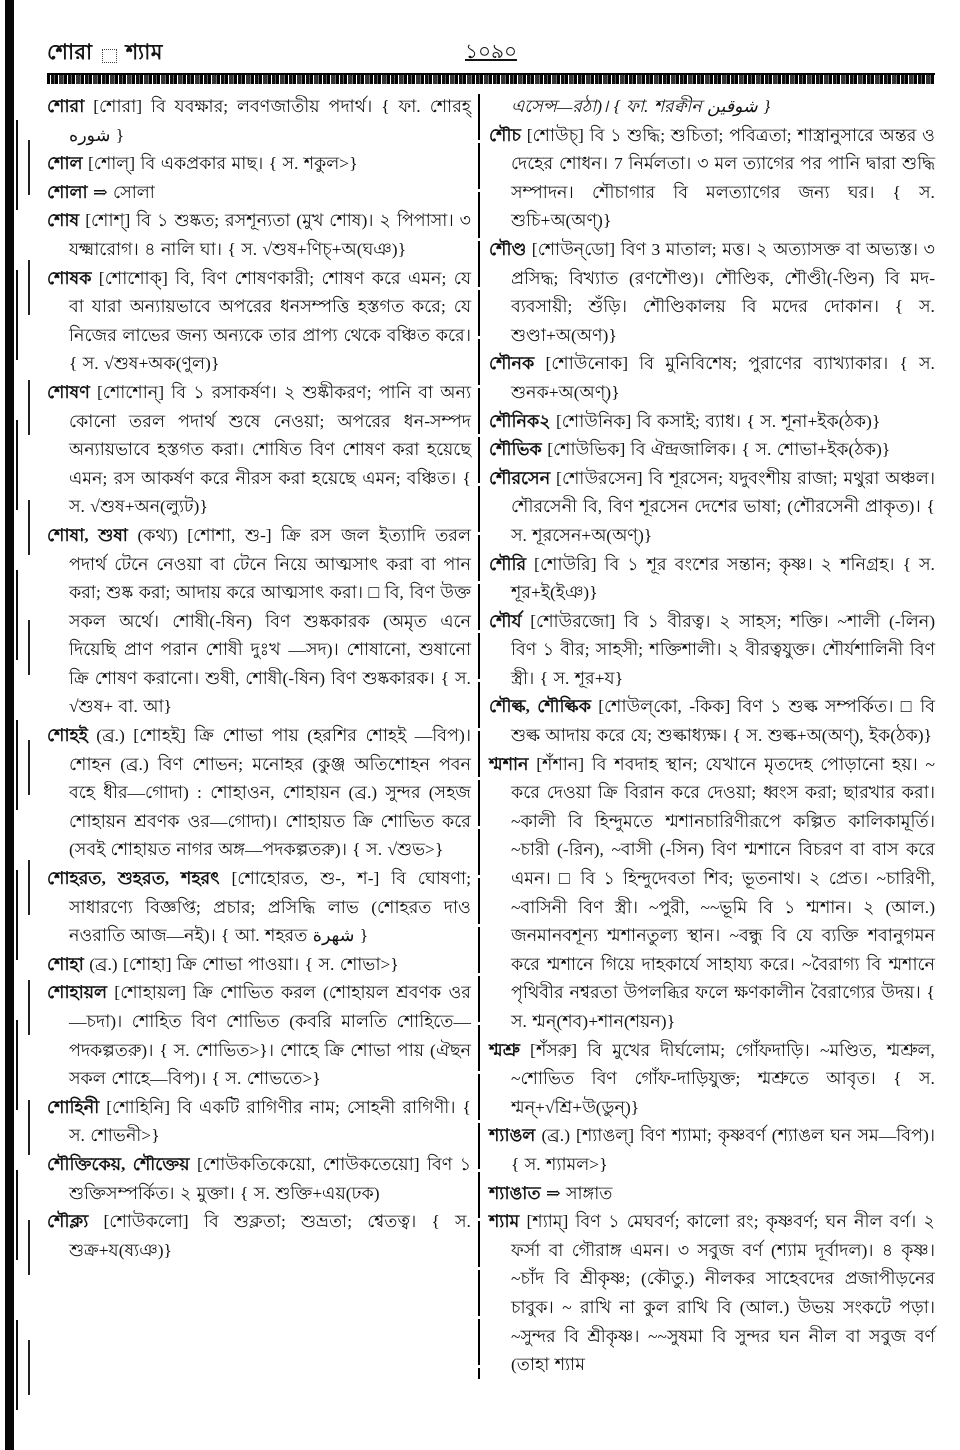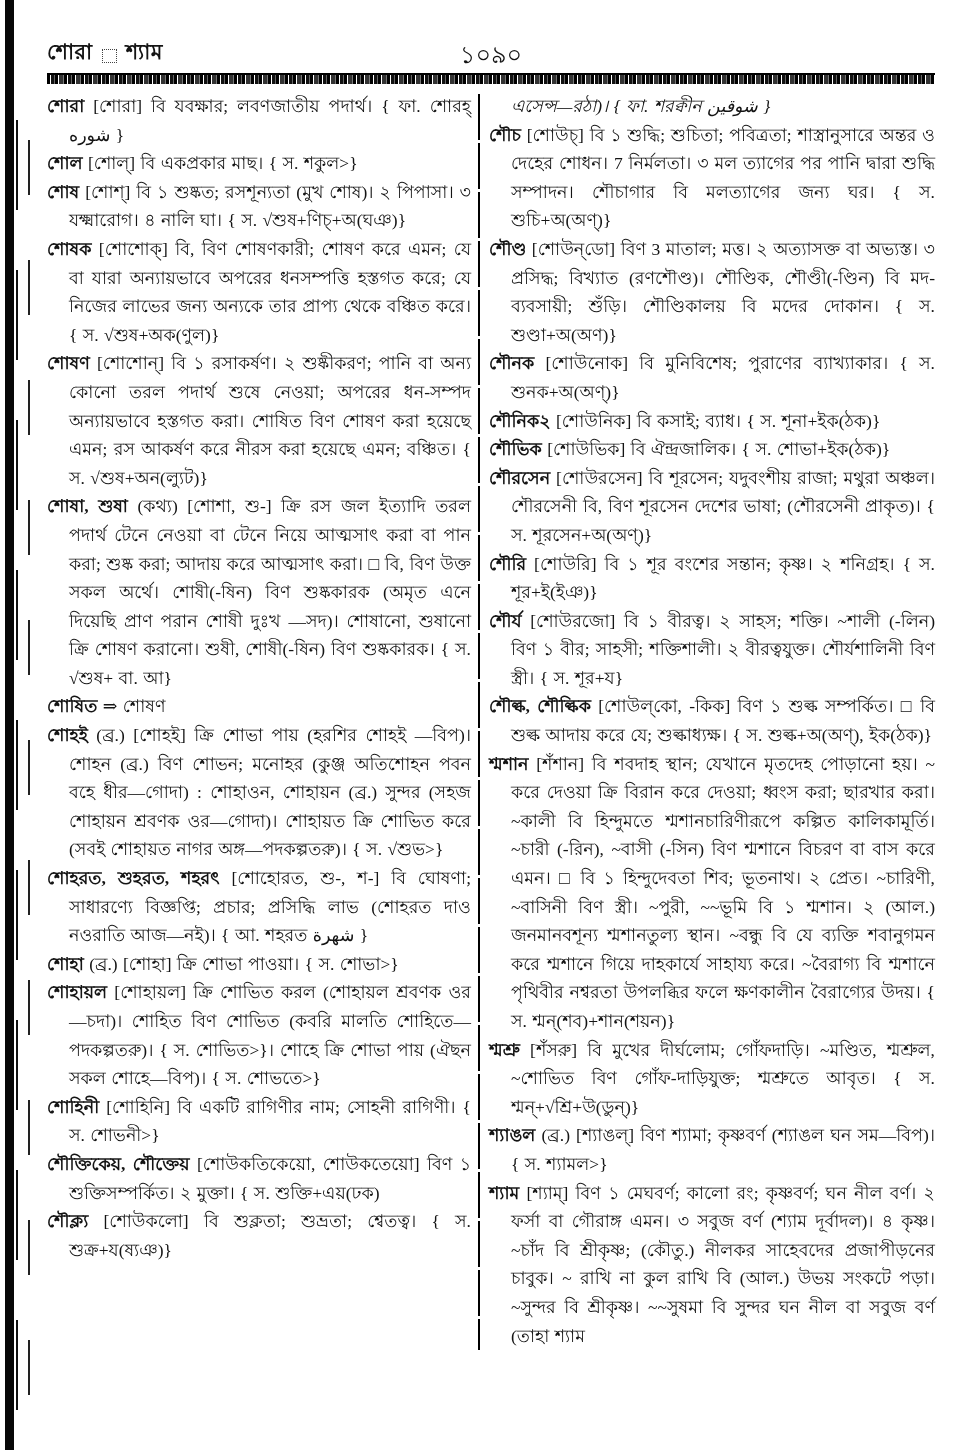--- a/index.html
+++ b/index.html
@@ -14,21 +14,21 @@
     background:repeating-linear-gradient(180deg,#111 0 90px,transparent 90px 150px);}
   .binding-line{position:absolute;left:28px;top:140px;width:2px;height:1290px;
     background:repeating-linear-gradient(180deg,#222 0 55px,transparent 55px 120px);}
 
   .content{position:absolute;left:47px;top:36px;width:888px;}
 
   .header{position:relative;height:34px;}
   .header-left{position:absolute;left:0;top:0;display:flex;align-items:center;
     font-weight:bold;font-size:21px;letter-spacing:.5px;}
   .box-icon{width:13px;height:12px;border:1px dotted #444;display:inline-block;margin:4px 9px 0 9px;}
-  .page-number{position:absolute;left:0;right:0;top:0;text-align:center;font-size:24px;}
+  .page-number{position:absolute;left:0;right:0;top:0;text-align:center;font-size:20px;text-decoration:underline;}
 
   .ornate-rule{height:9px;margin:3px 0 8px 0;border-top:2px solid #000;
     background:repeating-linear-gradient(90deg,#000 0 3px,#fff 3px 4px,#111 4px 7px,#666 7px 8px,#000 8px 11px,#fff 11px 12px,#333 12px 16px,#777 16px 17px);}
 
   .columns{display:flex;align-items:stretch;}
   .col{font-size:17.5px;line-height:28.6px;}
   .col-left{width:424px;}
   .col-right{flex:1;}
   .col-divider{width:2px;margin:2px 9px 0 7px;
     background:repeating-linear-gradient(180deg,#000 0 46px,transparent 46px 49px);}
@@ -55,25 +55,25 @@
     </div>
     <div class="page-number">১০৯০</div>
   </div>
 
   <div class="ornate-rule"></div>
 
   <div class="columns">
     <div class="col col-left">
         <p class="entry"><span class="hw">শোরা</span><span> [শোরা] বি যবক্ষার; লবণজাতীয় পদার্থ। { ফা. শোরহ্‌ شوره }</span></p>
         <p class="entry"><span class="hw">শোল</span><span> [শোল্] বি একপ্রকার মাছ। { স. শকুল&gt;}</span></p>
+        <p class="entry"><span class="hw">শোলা</span><span> ⇒ সোলা</span></p>
         <p class="entry"><span class="hw">শোষ</span><span> [শোশ্] বি ১ শুষ্কত; রসশূন্যতা (মুখ শোষ)। ২ পিপাসা। ৩ যক্ষ্মারোগ। ৪ নালি ঘা। { স. √শুষ+ণিচ্+অ(ঘঞ)}</span></p>
         <p class="entry"><span class="hw">শোষক</span><span> [শোশোক্] বি, বিণ শোষণকারী; শোষণ করে এমন; যে বা যারা অন্যায়ভাবে অপরের ধনসম্পত্তি হস্তগত করে; যে নিজের লাভের জন্য অন্যকে তার প্রাপ্য থেকে বঞ্চিত করে। { স. √শুষ+অক(ণুল)}</span></p>
         <p class="entry"><span class="hw">শোষণ</span><span> [শোশোন্] বি ১ রসাকর্ষণ। ২ শুষ্কীকরণ; পানি বা অন্য কোনো তরল পদার্থ শুষে নেওয়া; অপরের ধন-সম্পদ অন্যায়ভাবে হস্তগত করা। শোষিত বিণ শোষণ করা হয়েছে এমন; রস আকর্ষণ করে নীরস করা হয়েছে এমন; বঞ্চিত। { স. √শুষ+অন(ল্যুট)}</span></p>
         <p class="entry"><span class="hw">শোষা, শুষা</span><span> (কথ্য) [শোশা, শু-] ক্রি রস জল ইত্যাদি তরল পদার্থ টেনে নেওয়া বা টেনে নিয়ে আত্মসাৎ করা বা পান করা; শুষ্ক করা; আদায় করে আত্মসাৎ করা। □ বি, বিণ উক্ত সকল অর্থে। শোষী(-ষিন) বিণ শুষ্ককারক (অমৃত এনে দিয়েছি প্রাণ পরান শোষী দুঃখ —সদ)। শোষানো, শুষানো ক্রি শোষণ করানো। শুষী, শোষী(-ষিন) বিণ শুষ্ককারক। { স. √শুষ+ বা. আ}</span></p>
-        <p class="entry"><span class="hw">শোষিত</span><span> ⇒ শোষণ</span></p>
         <p class="entry"><span class="hw">শোহই</span><span> (ব্র.) [শোহই] ক্রি শোভা পায় (হরশির শোহই —বিপ)। শোহন (ব্র.) বিণ শোভন; মনোহর (কুঞ্জ অতিশোহন পবন বহে ধীর—গোদা) : শোহাওন, শোহায়ন (ব্র.) সুন্দর (সহজ শোহায়ন শ্রবণক ওর—গোদা)। শোহায়ত ক্রি শোভিত করে (সবই শোহায়ত নাগর অঙ্গ—পদকল্পতরু)। { স. √শুভ&gt;}</span></p>
         <p class="entry"><span class="hw">শোহরত, শুহরত, শহরৎ</span><span> [শোহোরত, শু-, শ-] বি ঘোষণা; সাধারণ্যে বিজ্ঞপ্তি; প্রচার; প্রসিদ্ধি লাভ (শোহরত দাও নওরাতি আজ—নই)। { আ. শহরত شهرة }</span></p>
         <p class="entry"><span class="hw">শোহা</span><span> (ব্র.) [শোহা] ক্রি শোভা পাওয়া। { স. শোভা&gt;}</span></p>
         <p class="entry"><span class="hw">শোহায়ল</span><span> [শোহায়ল] ক্রি শোভিত করল (শোহায়ল শ্রবণক ওর—চদা)। শোহিত বিণ শোভিত (কবরি মালতি শোহিতে—পদকল্পতরু)। { স. শোভিত&gt;}। শোহে ক্রি শোভা পায় (ঐছন সকল শোহে—বিপ)। { স. শোভতে&gt;}</span></p>
         <p class="entry"><span class="hw">শোহিনী</span><span> [শোহিনি] বি একটি রাগিণীর নাম; সোহনী রাগিণী। { স. শোভনী&gt;}</span></p>
         <p class="entry"><span class="hw">শৌক্তিকেয়, শৌক্তেয়</span><span> [শোউকতিকেয়ো, শোউকতেয়ো] বিণ ১ শুক্তিসম্পর্কিত। ২ মুক্তা। { স. শুক্তি+এয়(ঢক)</span></p>
         <p class="entry"><span class="hw">শৌক্ল্য</span><span> [শোউকলো] বি শুক্লতা; শুভ্রতা; শ্বেতত্ব। { স. শুক্র+য(ষ্যঞ)}</span></p>
       </div>
     <div class="col-divider"></div>
     <div class="col col-right">
@@ -83,17 +83,18 @@
         <p class="entry"><span class="hw">শৌনক</span><span> [শোউনোক] বি মুনিবিশেষ; পুরাণের ব্যাখ্যাকার। { স. শুনক+অ(অণ্)}</span></p>
         <p class="entry"><span class="hw">শৌনিক২</span><span> [শোউনিক] বি কসাই; ব্যাধ। { স. শূনা+ইক(ঠক)}</span></p>
         <p class="entry"><span class="hw">শৌভিক</span><span> [শোউভিক] বি ঐন্দ্রজালিক। { স. শোভা+ইক(ঠক)}</span></p>
         <p class="entry"><span class="hw">শৌরসেন</span><span> [শোউরসেন] বি শূরসেন; যদুবংশীয় রাজা; মথুরা অঞ্চল। শৌরসেনী বি, বিণ শূরসেন দেশের ভাষা; (শৌরসেনী প্রাকৃত)। { স. শূরসেন+অ(অণ্)}</span></p>
         <p class="entry"><span class="hw">শৌরি</span><span> [শোউরি] বি ১ শূর বংশের সন্তান; কৃষ্ণ। ২ শনিগ্রহ। { স. শূর+ই(ইঞ)}</span></p>
         <p class="entry"><span class="hw">শৌর্য</span><span> [শোউরজো] বি ১ বীরত্ব। ২ সাহস; শক্তি। ~শালী (-লিন) বিণ ১ বীর; সাহসী; শক্তিশালী। ২ বীরত্বযুক্ত। শৌর্যশালিনী বিণ স্ত্রী। { স. শূর+য}</span></p>
         <p class="entry"><span class="hw">শৌল্ক, শৌল্কিক</span><span> [শোউল্‌কো, -কিক] বিণ ১ শুল্ক সম্পর্কিত। □ বি শুল্ক আদায় করে যে; শুল্কাধ্যক্ষ। { স. শুল্ক+অ(অণ্), ইক(ঠক)}</span></p>
         <p class="entry"><span class="hw">শ্মশান</span><span> [শঁশান] বি শবদাহ স্থান; যেখানে মৃতদেহ পোড়ানো হয়। ~ করে দেওয়া ক্রি বিরান করে দেওয়া; ধ্বংস করা; ছারখার করা। ~কালী বি হিন্দুমতে শ্মশানচারিণীরূপে কল্পিত কালিকামূর্তি। ~চারী (-রিন), ~বাসী (-সিন) বিণ শ্মশানে বিচরণ বা বাস করে এমন। □ বি ১ হিন্দুদেবতা শিব; ভূতনাথ। ২ প্রেত। ~চারিণী, ~বাসিনী বিণ স্ত্রী। ~পুরী, ~~ভূমি বি ১ শ্মশান। ২ (আল.) জনমানবশূন্য শ্মশানতুল্য স্থান। ~বন্ধু বি যে ব্যক্তি শবানুগমন করে শ্মশানে গিয়ে দাহকার্যে সাহায্য করে। ~বৈরাগ্য বি শ্মশানে পৃথিবীর নশ্বরতা উপলব্ধির ফলে ক্ষণকালীন বৈরাগ্যের উদয়। { স. শ্মন্(শব)+শান(শয়ন)}</span></p>
         <p class="entry"><span class="hw">শ্মশ্রু</span><span> [শঁসরু] বি মুখের দীর্ঘলোম; গোঁফদাড়ি। ~মণ্ডিত, শ্মশ্রুল, ~শোভিত বিণ গোঁফ-দাড়িযুক্ত; শ্মশ্রুতে আবৃত। { স. শ্মন্+√শ্রি+উ(ডুন্)}</span></p>
         <p class="entry"><span class="hw">শ্যাঙল</span><span> (ব্র.) [শ্যাঙল্] বিণ শ্যামা; কৃষ্ণবর্ণ (শ্যাঙল ঘন সম—বিপ)। { স. শ্যামল&gt;}</span></p>
+        <p class="entry"><span class="hw">শ্যাঙাত</span><span> ⇒ সাঙ্গাত</span></p>
         <p class="entry"><span class="hw">শ্যাম</span><span> [শ্যাম্] বিণ ১ মেঘবর্ণ; কালো রং; কৃষ্ণবর্ণ; ঘন নীল বর্ণ। ২ ফর্সা বা গৌরাঙ্গ এমন। ৩ সবুজ বর্ণ (শ্যাম দূর্বাদল)। ৪ কৃষ্ণ। ~চাঁদ বি শ্রীকৃষ্ণ; (কৌতু.) নীলকর সাহেবদের প্রজাপীড়নের চাবুক। ~ রাখি না কুল রাখি বি (আল.) উভয় সংকটে পড়া। ~সুন্দর বি শ্রীকৃষ্ণ। ~~সুষমা বি সুন্দর ঘন নীল বা সবুজ বর্ণ (তাহা শ্যাম</span></p>
       </div>
   </div>
 
 </div>
 
 </body></html>

